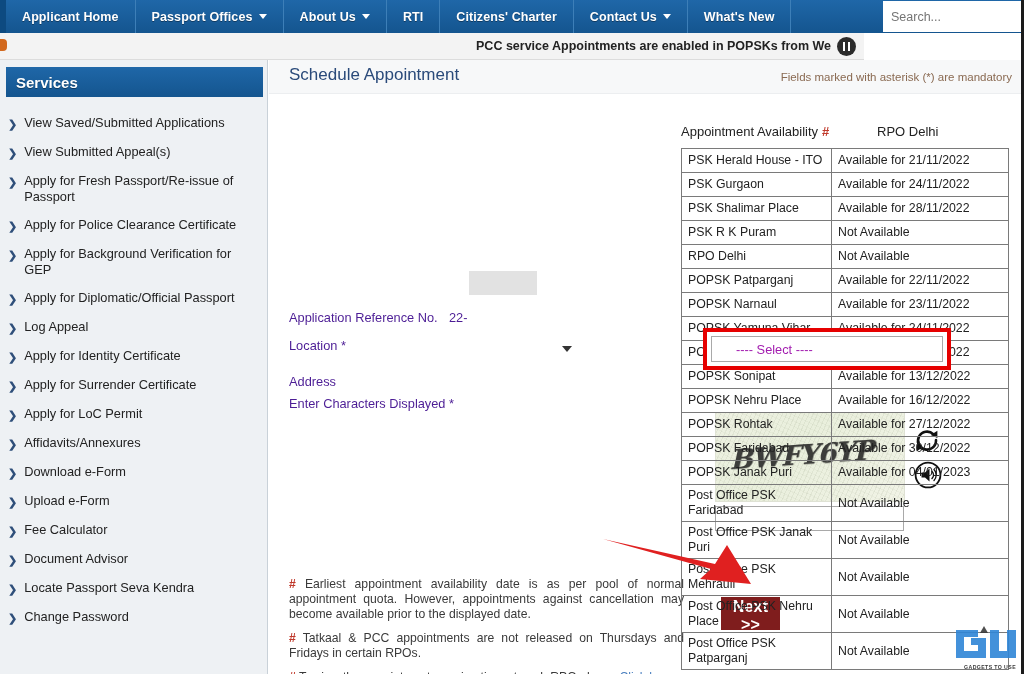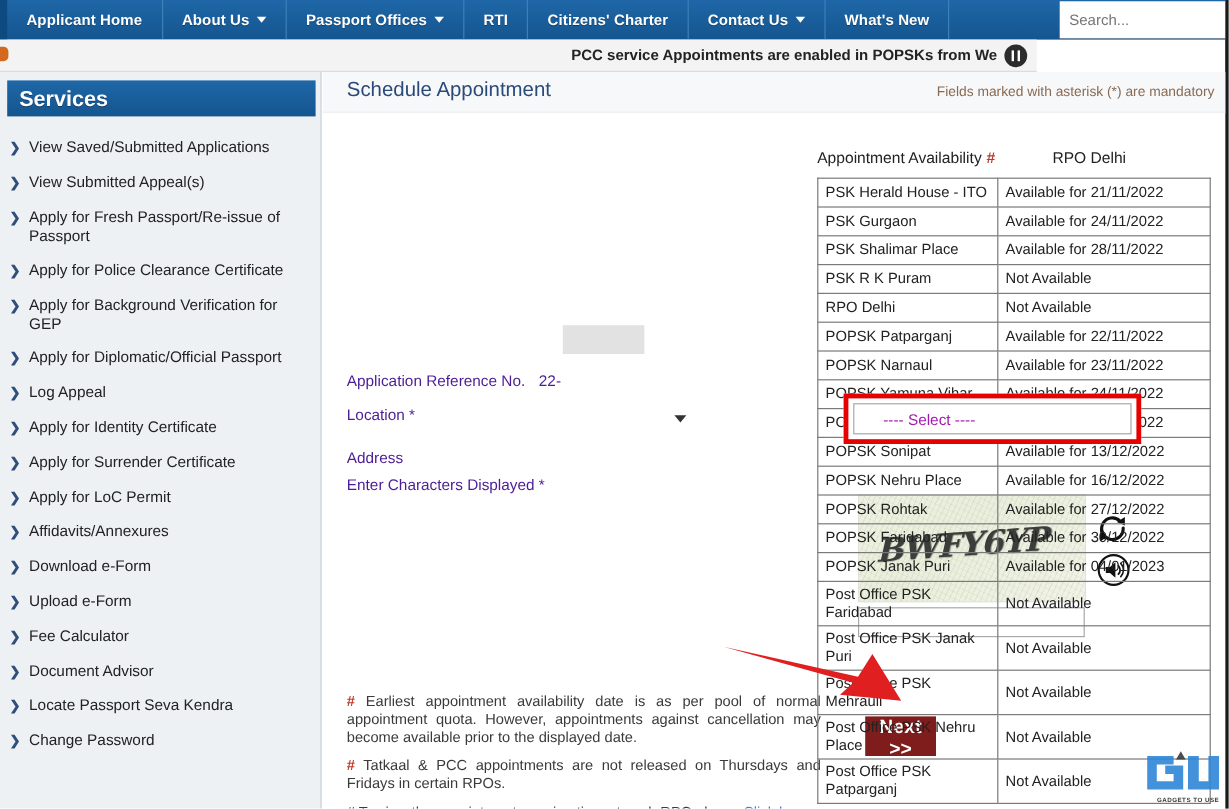--- a/index.html
+++ b/index.html
@@ -112,21 +112,21 @@
     width: 268px; height: 614px;
     background: #eef1f4;
     border-right: 1px solid #c9d1d8;
   }
   #services-header {
     margin: 7px 4px 0 6px;
     height: 30px;
     background: #1a5f9e;
     background: linear-gradient(#1f67a8, #14558f);
     color: #ffffff;
-    font-size: 18px;
+    font-size: 15px;
     font-weight: bold;
     display: flex; align-items: center;
     padding-left: 10px;
     text-shadow: 0 1px 0 rgba(0,0,0,.35);
   }
   #svc-list { margin-top: 18px; }
   .svc-item {
     display: flex;
     align-items: flex-start;
     padding: 0 10px 0 8px;
@@ -380,25 +380,25 @@
 
 <div id="page">
 
   <div id="topnav">
     <div class="navleftedge"></div>
     <div id="nav-items" style="display:flex;">
         <div class="navitem">
           <span>Applicant Home</span>
         </div>
         <div class="navitem">
+          <span>Passport Offices</span>
+          <span class="caret"></span>
+        </div>
+        <div class="navitem">
           <span>About Us</span>
-          <span class="caret"></span>
-        </div>
-        <div class="navitem">
-          <span>Passport Offices</span>
           <span class="caret"></span>
         </div>
         <div class="navitem">
           <span>RTI</span>
         </div>
         <div class="navitem">
           <span>Citizens' Charter</span>
         </div>
         <div class="navitem">
           <span>Contact Us</span>

